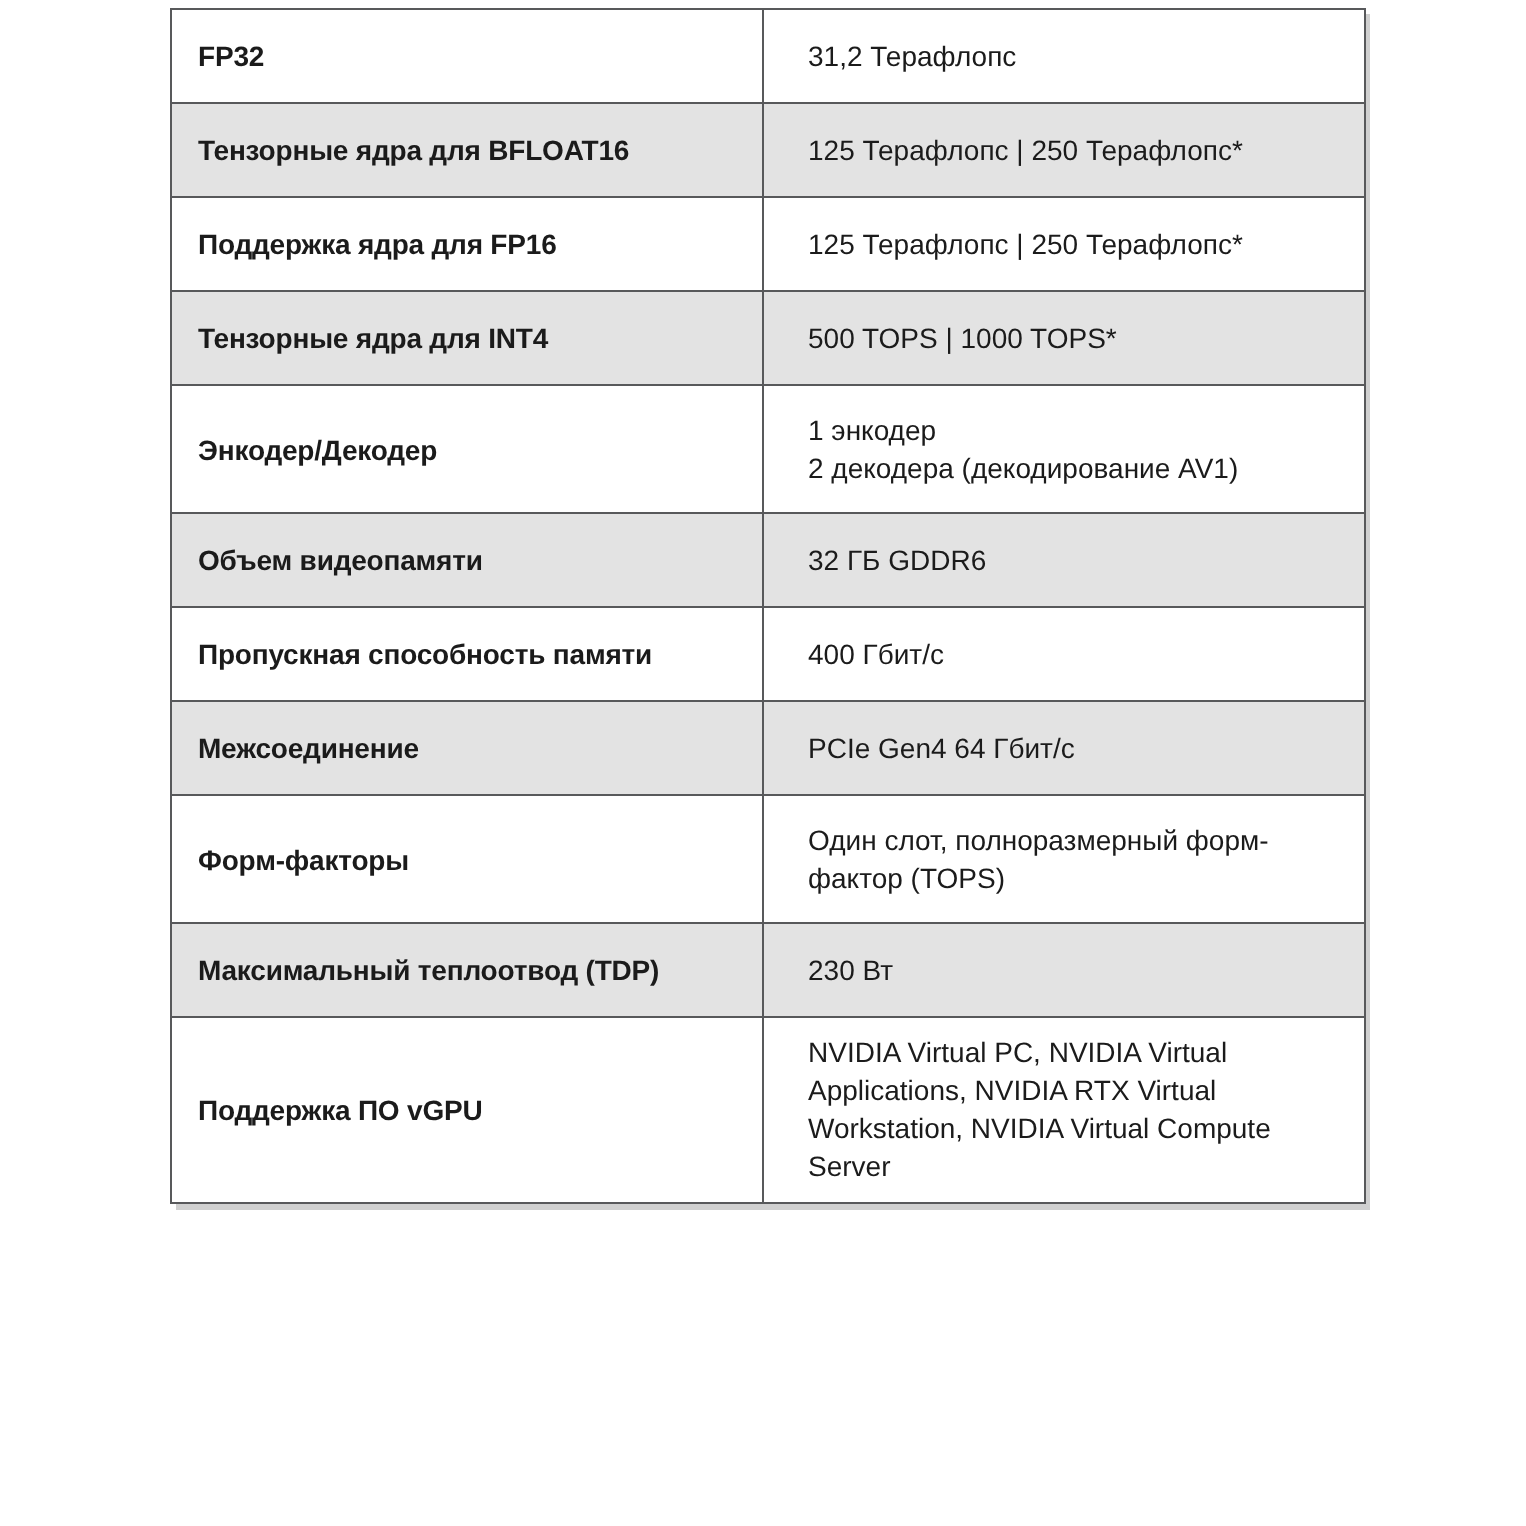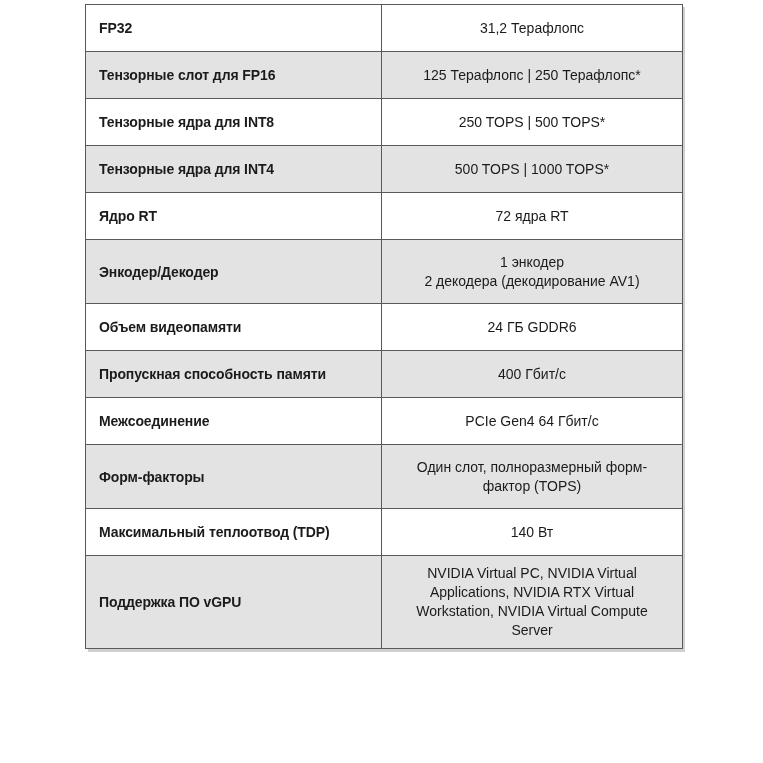--- a/index.html
+++ b/index.html
@@ -31,78 +31,74 @@
   table.spec-table tr:nth-child(odd) td { background: #ffffff; }
   td.label {
     width: 296px;
     font-weight: bold;
     text-align: left;
     padding: 6px 10px 6px 13px;
     letter-spacing: -0.1px;
   }
   td.value {
     width: 301px;
-    text-align: center;
+    text-align: left;
     padding: 8px 22px;
     line-height: 19px;
     white-space: pre-line;
   }
   tr.row-tall td { height: 64px; }
   tr.row-xtall td { height: 92px; }
 </style>
 </head>
 <body>
 
 <div class="table-wrap">
   <table class="spec-table">
     <tbody>
       <tr class="row">
         <td class="label">FP32</td>
         <td class="value">31,2 Терафлопс</td>
       </tr>
       <tr class="row">
-        <td class="label">Тензорные слот для FP16</td>
+        <td class="label">Тензорные ядра для BFLOAT16</td>
         <td class="value">125 Терафлопс | 250 Терафлопс*</td>
       </tr>
       <tr class="row">
-        <td class="label">Тензорные ядра для INT8</td>
-        <td class="value">250 TOPS | 500 TOPS*</td>
+        <td class="label">Поддержка ядра для FP16</td>
+        <td class="value">125 Терафлопс | 250 Терафлопс*</td>
       </tr>
       <tr class="row">
         <td class="label">Тензорные ядра для INT4</td>
         <td class="value">500 TOPS | 1000 TOPS*</td>
-      </tr>
-      <tr class="row">
-        <td class="label">Ядро RT</td>
-        <td class="value">72 ядра RT</td>
       </tr>
       <tr class="row row-tall">
         <td class="label">Энкодер/Декодер</td>
         <td class="value">1 энкодер
 2 декодера (декодирование AV1)</td>
       </tr>
       <tr class="row">
         <td class="label">Объем видеопамяти</td>
-        <td class="value">24 ГБ GDDR6</td>
+        <td class="value">32 ГБ GDDR6</td>
       </tr>
       <tr class="row">
         <td class="label">Пропускная способность памяти</td>
         <td class="value">400 Гбит/с</td>
       </tr>
       <tr class="row">
         <td class="label">Межсоединение</td>
         <td class="value">PCIe Gen4 64 Гбит/с</td>
       </tr>
       <tr class="row row-tall">
         <td class="label">Форм-факторы</td>
         <td class="value">Один слот, полноразмерный форм-фактор (TOPS)</td>
       </tr>
       <tr class="row">
         <td class="label">Максимальный теплоотвод (TDP)</td>
-        <td class="value">140 Вт</td>
+        <td class="value">230 Вт</td>
       </tr>
       <tr class="row row-xtall">
         <td class="label">Поддержка ПО vGPU</td>
         <td class="value">NVIDIA Virtual PC, NVIDIA Virtual Applications, NVIDIA RTX Virtual Workstation, NVIDIA Virtual Compute Server</td>
       </tr>
     </tbody>
   </table>
 </div>
 
 </body></html>

